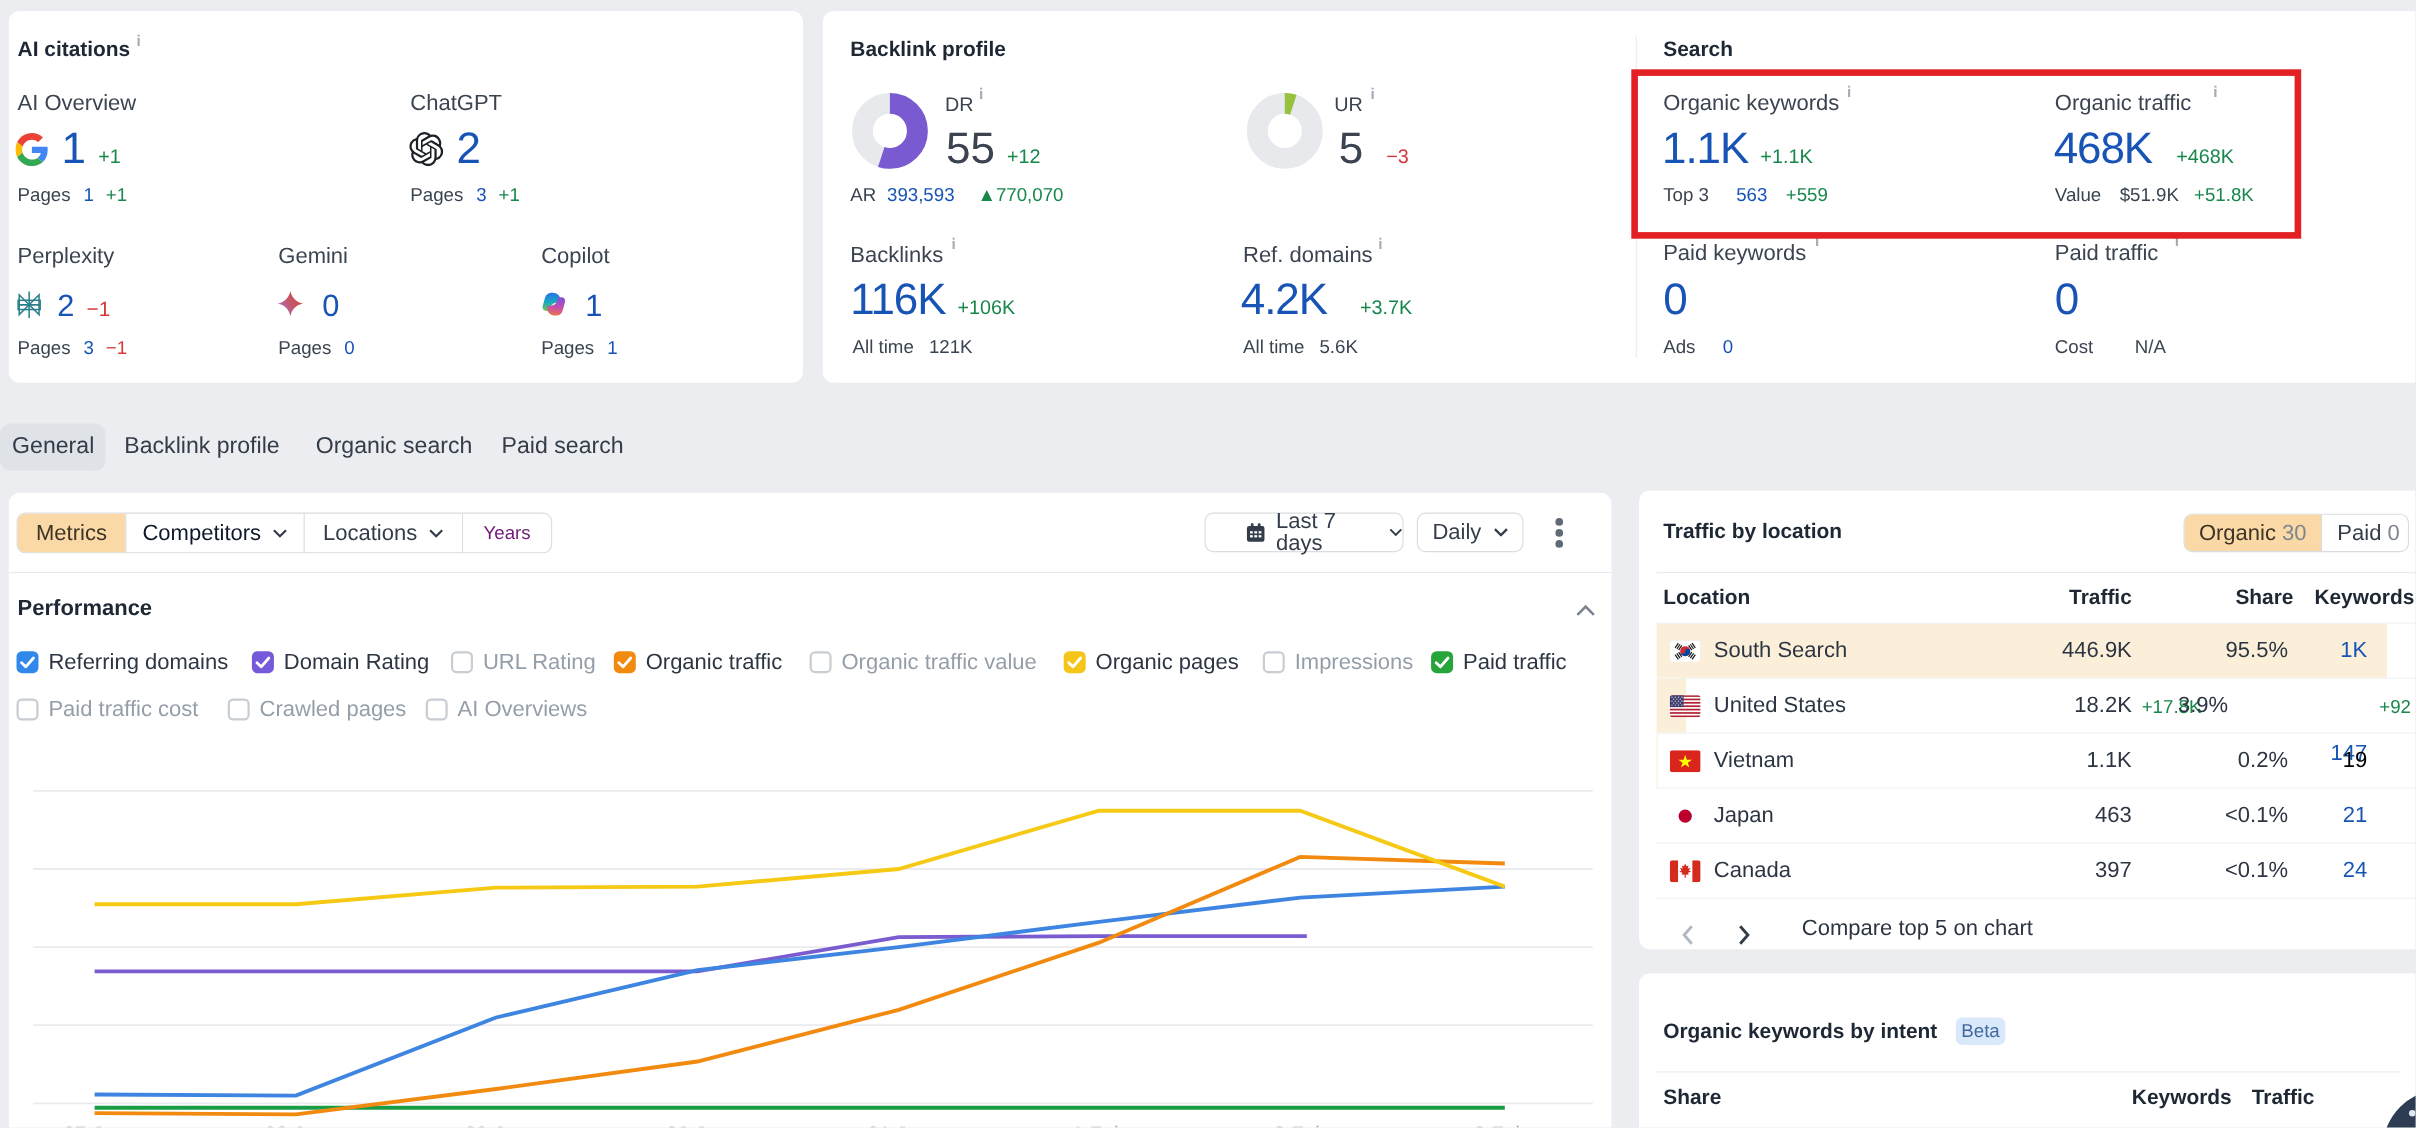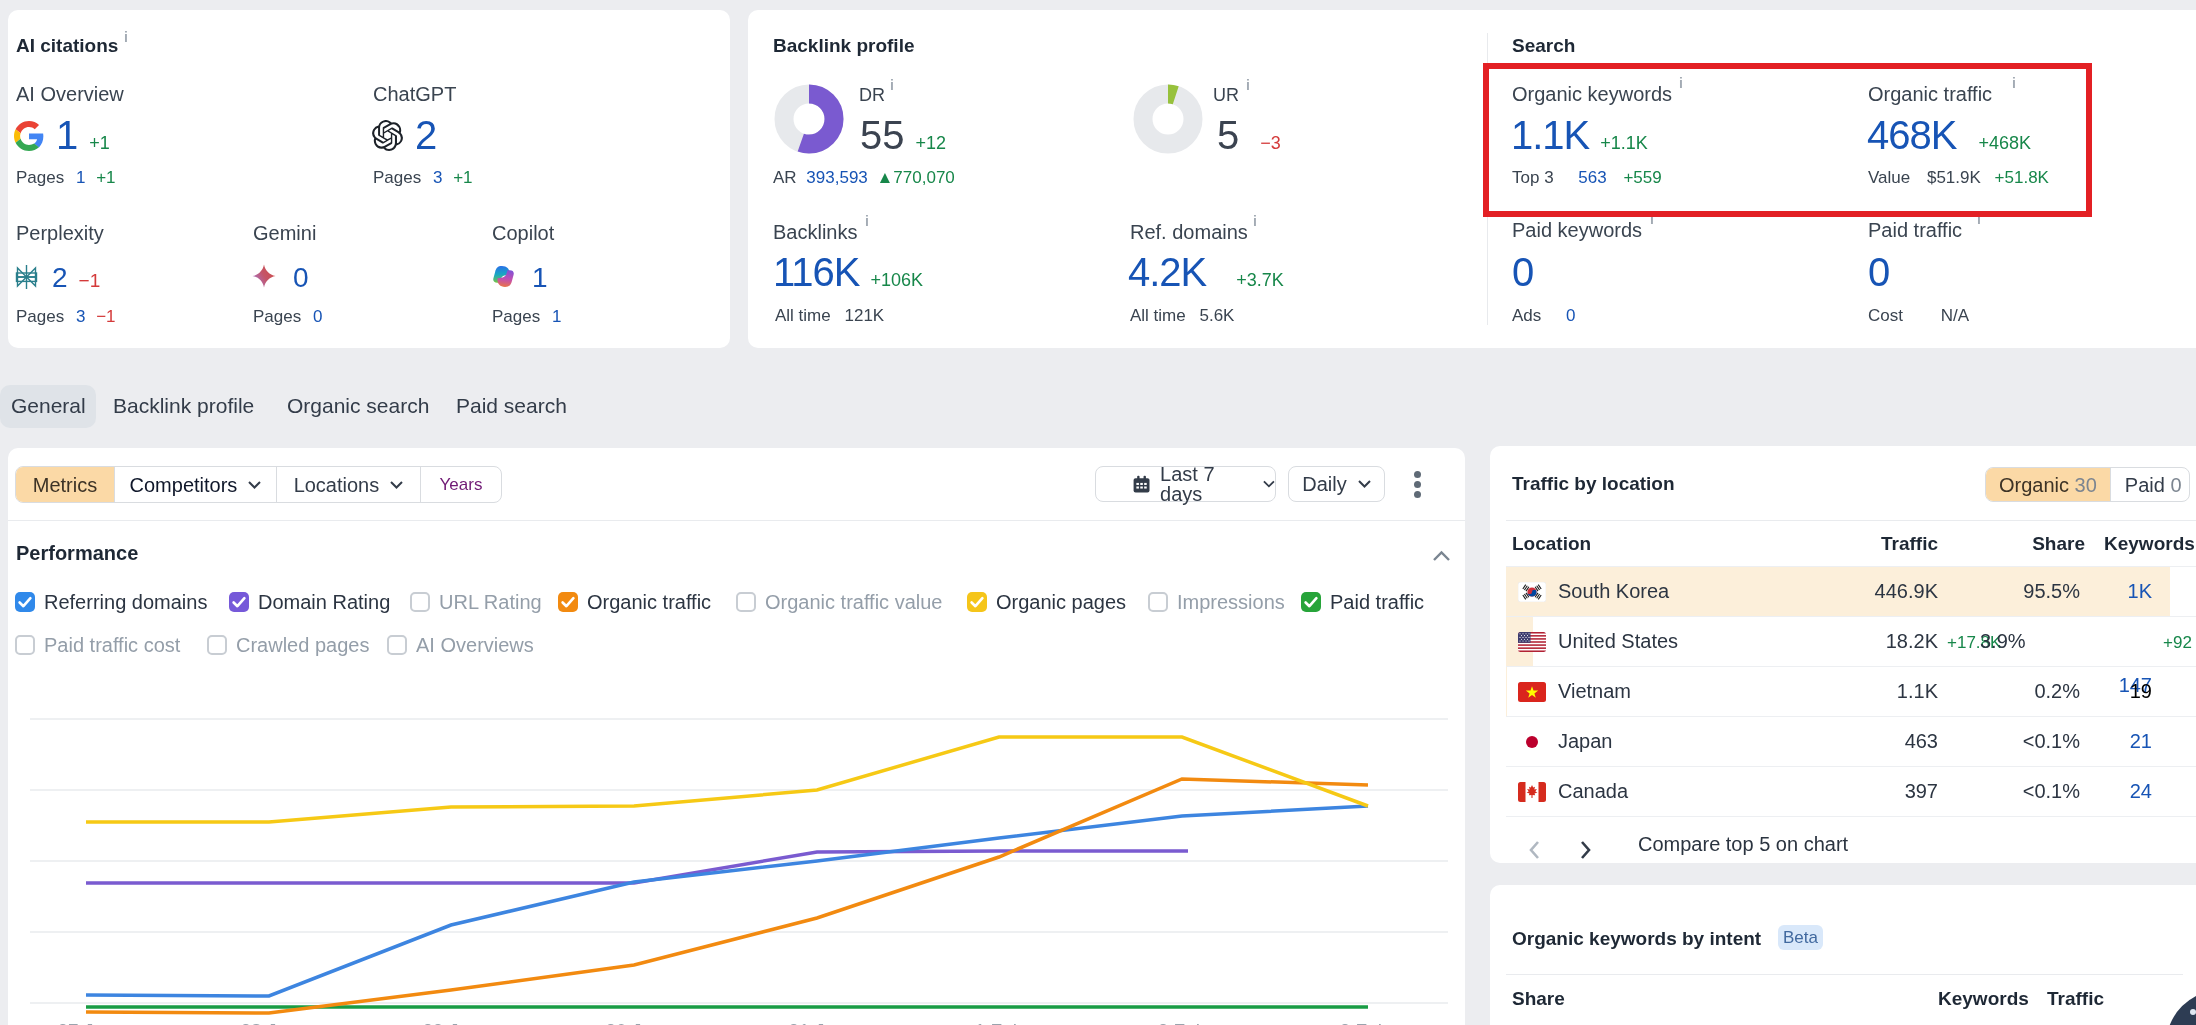--- a/index.html
+++ b/index.html
@@ -111,21 +111,21 @@
 <div class="abs" style="left:774px; top:84px;"><svg width="70" height="70" viewBox="0 0 70 70">
   <circle cx="35" cy="35" r="25" fill="none" stroke="#e7e9ec" stroke-width="19"></circle>
   <circle cx="35" cy="35" r="25" fill="none" stroke="#7a5ad0" stroke-width="19" stroke-dasharray="86.4 157.1" transform="rotate(-90 35 35)"></circle>
 </svg></div>
 <div class="abs" style="left:859px; top:86px; font-size:18px; color:#3a4450;">DR</div>
 <div class="sup" style="left:890px; top:78px;">i</div>
 <div class="nrow" style="left:860px; top:115px;">
     <span class="n" style="color:#3b4350; letter-spacing:0;">55</span>
     <span class="d green" style="margin-left:11px;">+12</span>
   </div>
-<div class="subrow" style="left:773px; top:169px;">AR <span class="blue" style="margin-left:5px;">393,593</span> <span class="green" style="margin-left:4px;text-align:right;">▲770,070</span></div>
+<div class="subrow" style="left:773px; top:169px;">AR <span class="blue" style="margin-left:5px;">393,593</span> <span class="green" style="margin-left:16px;text-align:right;">▲770,070</span></div>
 
 <div class="lbl" style="left:773px; top:222px;">Backlinks</div>
 <div class="sup" style="left:865px; top:214px;">i</div>
 <div class="nrow" style="left:773px; top:252px;">
     <span class="n">116K</span>
     <span class="d green" style="margin-left:11px;">+106K</span>
   </div>
 <div class="subrow" style="left:775px; top:307px;">All time <span style="margin-left:9px;">121K</span></div>
 
 <div class="abs" style="left:1133px; top:84px;"><svg width="70" height="70" viewBox="0 0 70 70">
@@ -356,21 +356,21 @@
                 <line x1="-2.6" y1="-1.9" x2="2.6" y2="-1.9"></line>
               </g>
               <g transform="rotate(-56) translate(0,7.4)">
                 <line x1="-2.6" y1="0" x2="2.6" y2="0"></line>
                 <line x1="-2.6" y1="1.9" x2="2.6" y2="1.9"></line>
                 <line x1="-2.6" y1="-1.9" x2="2.6" y2="-1.9"></line>
               </g>
             </g>
           </g>
         </svg></div>
-      <div style="position:absolute;left:52px;top:14px;font-size:20px;color:#2c3542;">South Korea</div>
+      <div style="position:absolute;left:52px;top:14px;font-size:20px;color:#2c3542;">South Search</div>
       <div style="position:absolute;left:232px;top:14px;width:200px;text-align:right;font-size:20px;color:#2c3542;">446.9K</div>
       <div style="position:absolute;left:474px;top:14px;width:100px;text-align:right;font-size:20px;color:#2c3542;">95.5%</div>
       <div style="position:absolute;left:526px;top:14px;width:120px;text-align:right;font-size:20px;color:#1754b5;">1K</div>
     </div>
     <div style="position:relative; height:50px; border-bottom:1px solid #edeff2; width:690px;">
       <div style="position:absolute;left:0;top:0;height:49px;width:27px;background:#fcefda;"></div>
       <div style="position:absolute;left:12px;top:15px;"><svg width="28" height="20" viewBox="0 0 28 20">
           <defs>
             <clipPath id="usr">
               <rect width="28" height="20" rx="2.5"></rect>

